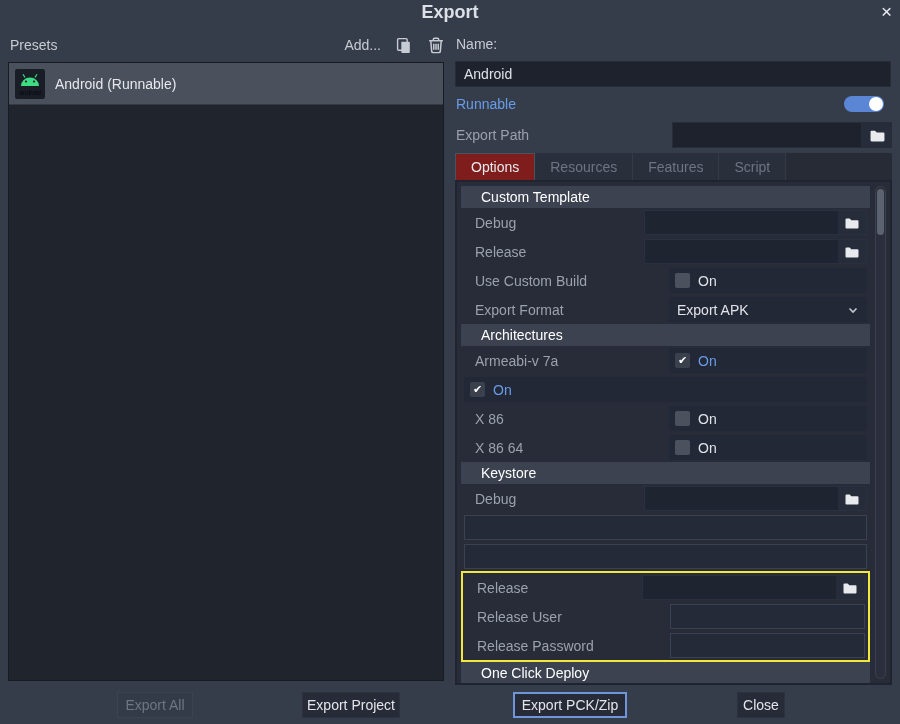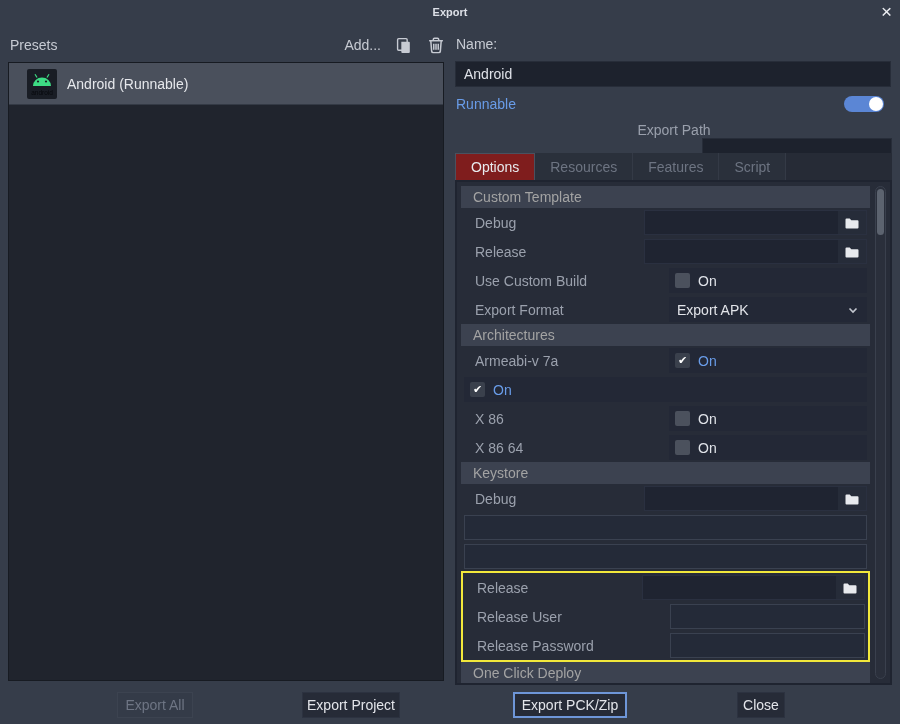--- a/index.html
+++ b/index.html
@@ -7,55 +7,55 @@
   body {
     background:#363d4a;
     font-family:"Liberation Sans", sans-serif;
     font-size:14px;
     color:#dfe2e8;
     position:relative;
     overflow:hidden;
   }
   
   .titlebar { position:absolute; left:0; top:0; width:900px; height:26px; text-align:center; }
-  .title { font-weight:bold; font-size:11px; color:#dde0e7; line-height:24px; }
+  .title { font-weight:bold; font-size:18px; color:#dde0e7; line-height:24px; }
   .close-x { position:absolute; right:8px; top:0px; font-size:19px; color:#eceef2; cursor:default; line-height:24px; }
 
   
   .presets-header { position:absolute; left:10px; top:33px; width:434px; height:24px; display:flex; align-items:center; }
   .presets-title { color:#c7cbd3; }
   .presets-actions { margin-left:auto; display:flex; align-items:center; gap:15px; }
   .add-btn { color:#c7cbd3; }
   .icon-btn { display:flex; align-items:center; justify-content:center; }
   .preset-list { position:absolute; left:8px; top:62px; width:436px; height:619px; background:#20242d; border:1px solid #171b22; }
-  .preset-row { height:42px; display:flex; align-items:center; gap:10px; padding-left:18px; background:#4a505c; border-bottom:1px solid #343a45; }
+  .preset-row { height:42px; display:flex; align-items:center; gap:10px; padding-left:6px; background:#4a505c; border-bottom:1px solid #343a45; }
   .preset-row .plabel { color:#e6e8ec; }
 
   
   .name-label { position:absolute; left:456px; top:36px; color:#c7cbd3; }
   .name-input { position:absolute; left:455px; top:61px; width:436px; height:26px; background:#1d222d; border:1px solid #272d39; color:#dfe2e8; padding:0 8px; font-family:inherit; font-size:14px; }
   .runnable-row { position:absolute; left:456px; top:93px; width:435px; height:22px; display:flex; align-items:center; }
   .runnable-label { color:#699ce8; }
   .toggle { margin-left:auto; margin-right:7px; width:40px; height:16px; border-radius:9px; background:#5b86d5; position:relative; }
   .toggle .knob { position:absolute; right:1px; top:1px; width:14px; height:14px; border-radius:50%; background:#ffffff; }
-  .export-path-row { position:absolute; left:456px; top:122px; width:436px; height:26px; display:flex; align-items:center;flex-direction:column; }
+  .export-path-row { position:absolute; left:456px; top:122px; width:436px; height:26px; display:flex; align-items:center; }
   .export-path-label { color:#9aa0ac; }
   .export-path-input { margin-left:auto; width:190px; height:26px; background:#1d222d; border:1px solid #272d39; color:#dfe2e8; padding:0 6px; font-family:inherit; font-size:14px; }
   .path-folder-btn { width:30px; height:26px; background:#262c39; display:flex; align-items:center; justify-content:center; }
 
   
   .tabbar { position:absolute; left:455px; top:153px; width:437px; height:27px; background:#262b36; display:flex; align-items:flex-end; }
   .tab { height:27px; padding:0 15px; display:flex; align-items:center; }
   .tab.active { background:#7f1d1d; border:1px solid #4a515f; border-bottom:none; color:#e8eaee; }
   .tab.inactive { background:#2a303b; color:#6d7482; border-right:1px solid #343a46; }
 
   
   .options-panel { position:absolute; left:455px; top:180px; width:437px; height:505px; background:#272c38; border:2px solid #1f2430; overflow:hidden; }
   .opt-content { position:absolute; left:4px; top:4px; right:20px; }
-  .sect { height:22px; background:#3c4250; color:#a3a3a3; display:flex; align-items:center; padding-left:12px;text-align:center; }
+  .sect { height:22px; background:#3c4250; color:#ffffff; display:flex; align-items:center; padding-left:20px;text-align:center; }
   .row { height:29px; display:flex; align-items:stretch; }
   .rlabel { width:205px; padding-left:14px; display:flex; align-items:center; color:#9ba1ad; }
   .rvalue { flex:1; margin:2px 3px; display:flex; align-items:center; position:relative; }
   .rvalue.filef { background:#1f2431; border:1px solid #2a3040; }
   .rvalue.filef .file-input { flex:1; height:100%; background:#1f2431; border:none; color:#dfe2e8; padding:0 6px; font-family:inherit; font-size:14px; }
   .folder-btn { width:28px; align-self:stretch; background:#262c39; display:flex; align-items:center; justify-content:center; }
   .rvalue.textf { background:#242a38; border:1px solid #3a4150; }
   .rvalue.textf .text-input { flex:1; height:100%; background:transparent; border:none; color:#dfe2e8; padding:0 6px; font-family:inherit; font-size:14px; }
   .rvalue.checkf { background:#232836; padding-left:6px; gap:8px; }
   .checkbox { width:15px; height:15px; border-radius:2px; font-size:11px; line-height:15px; text-align:center; color:#ffffff; }

